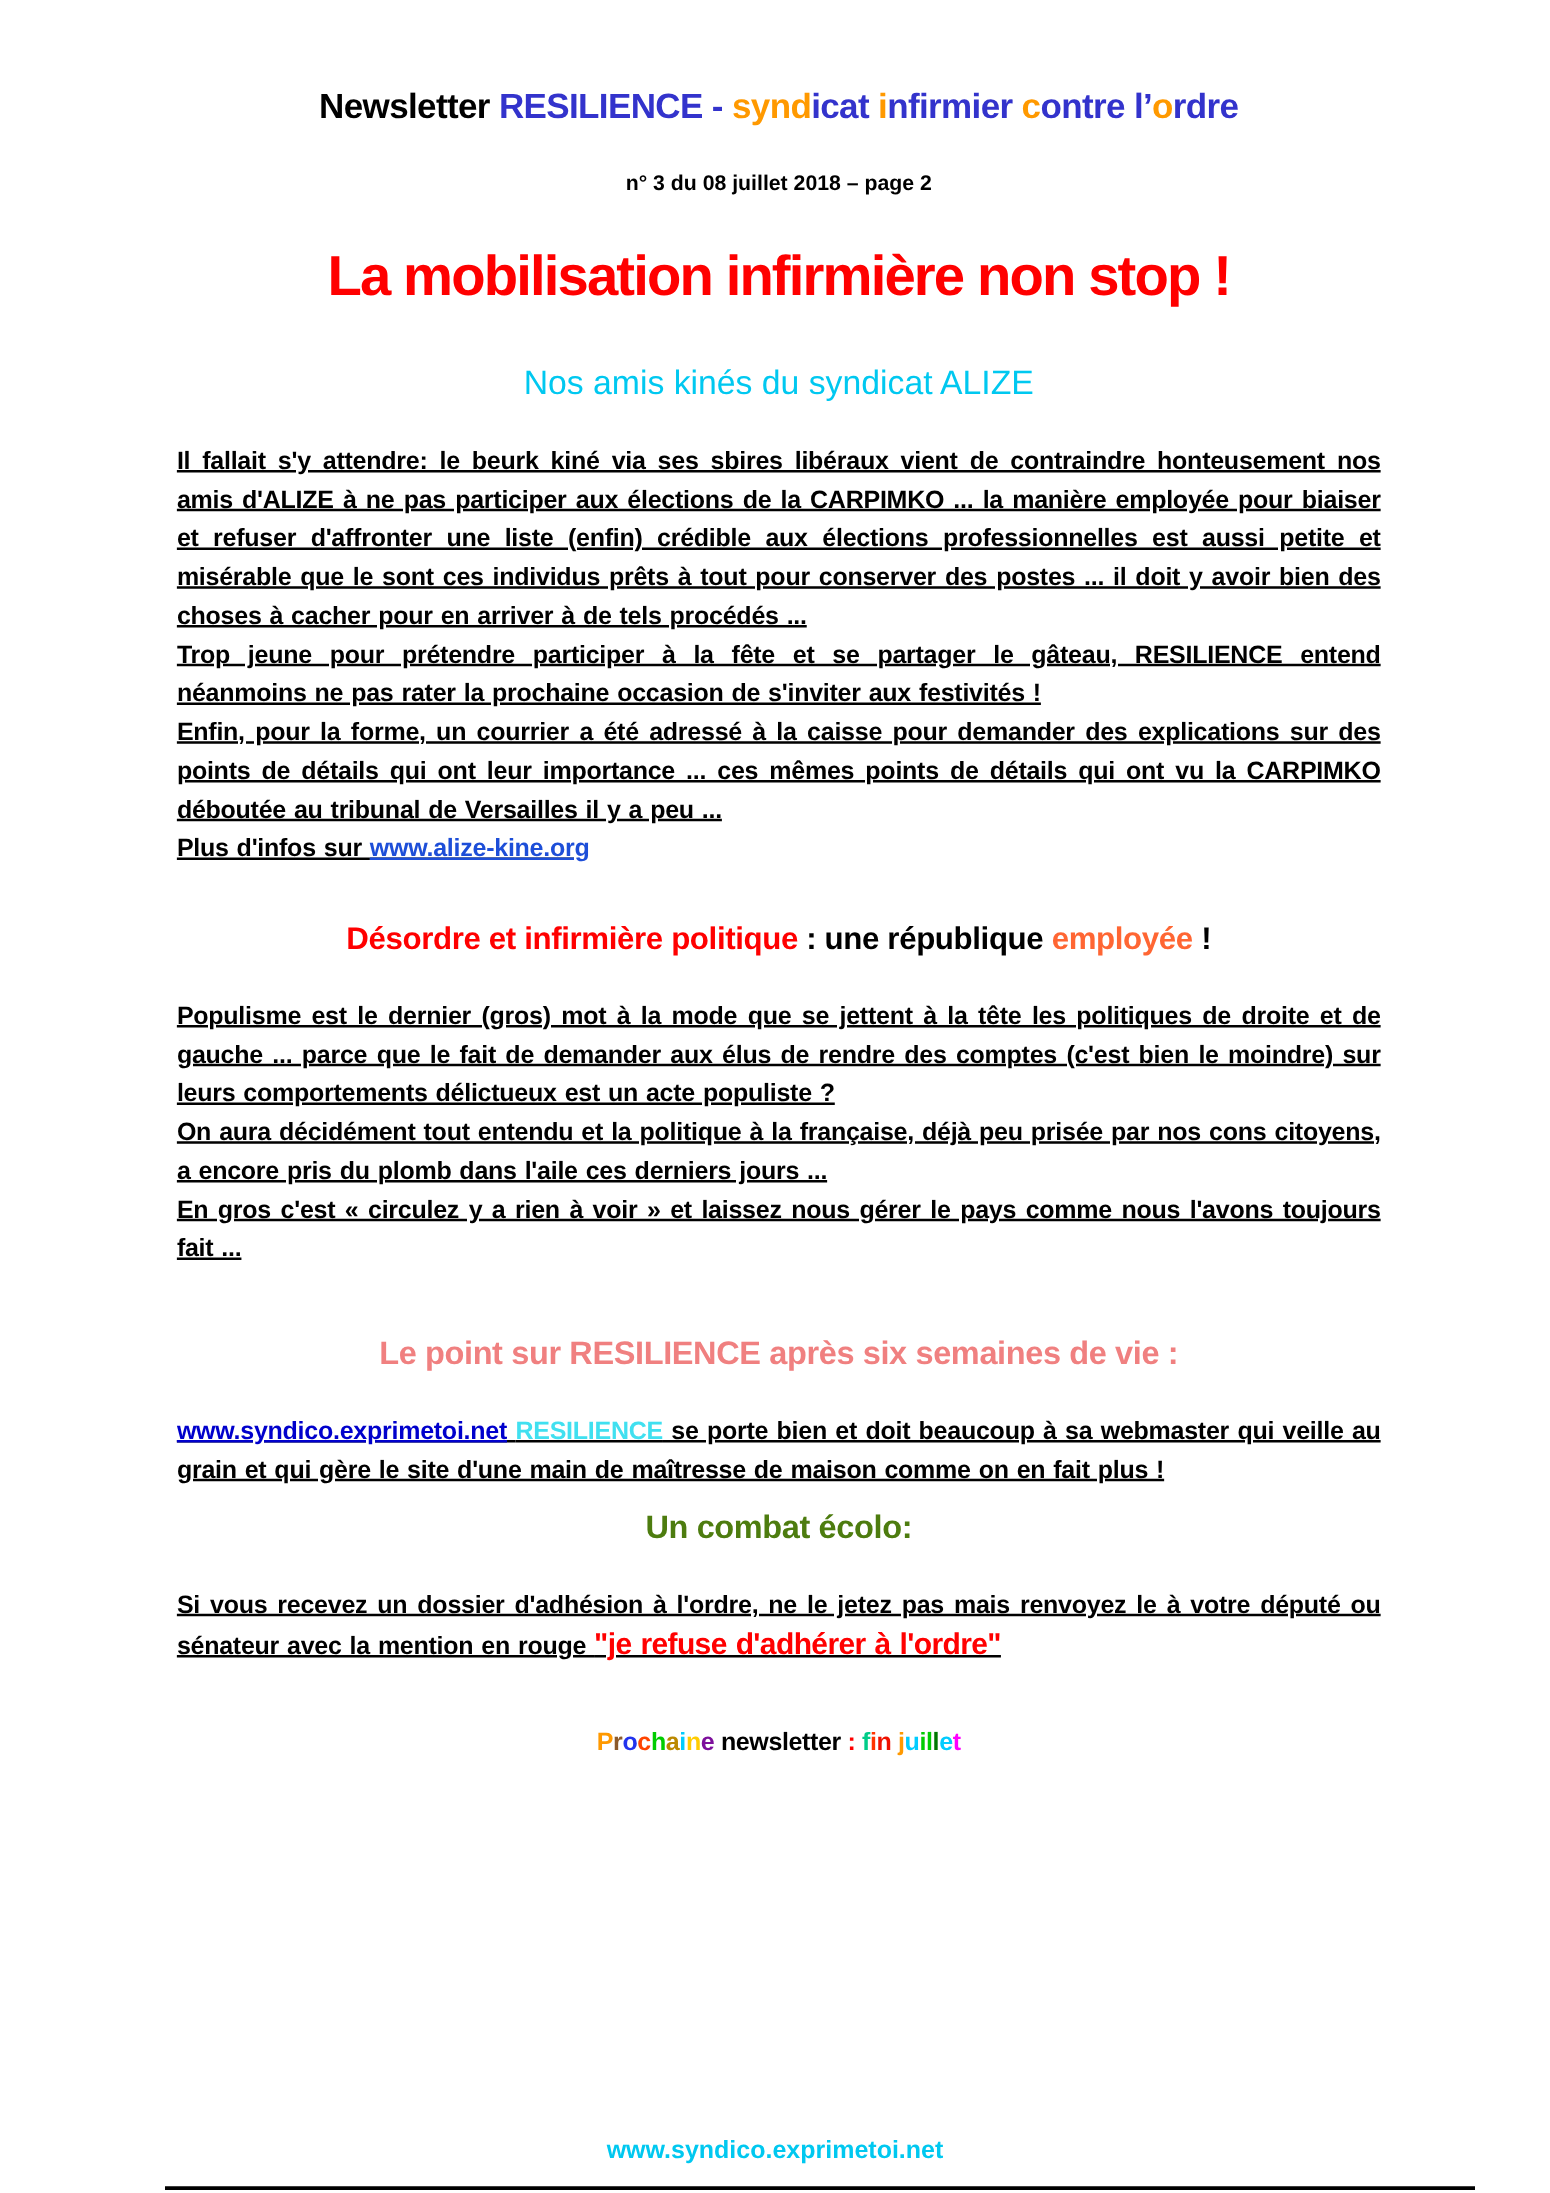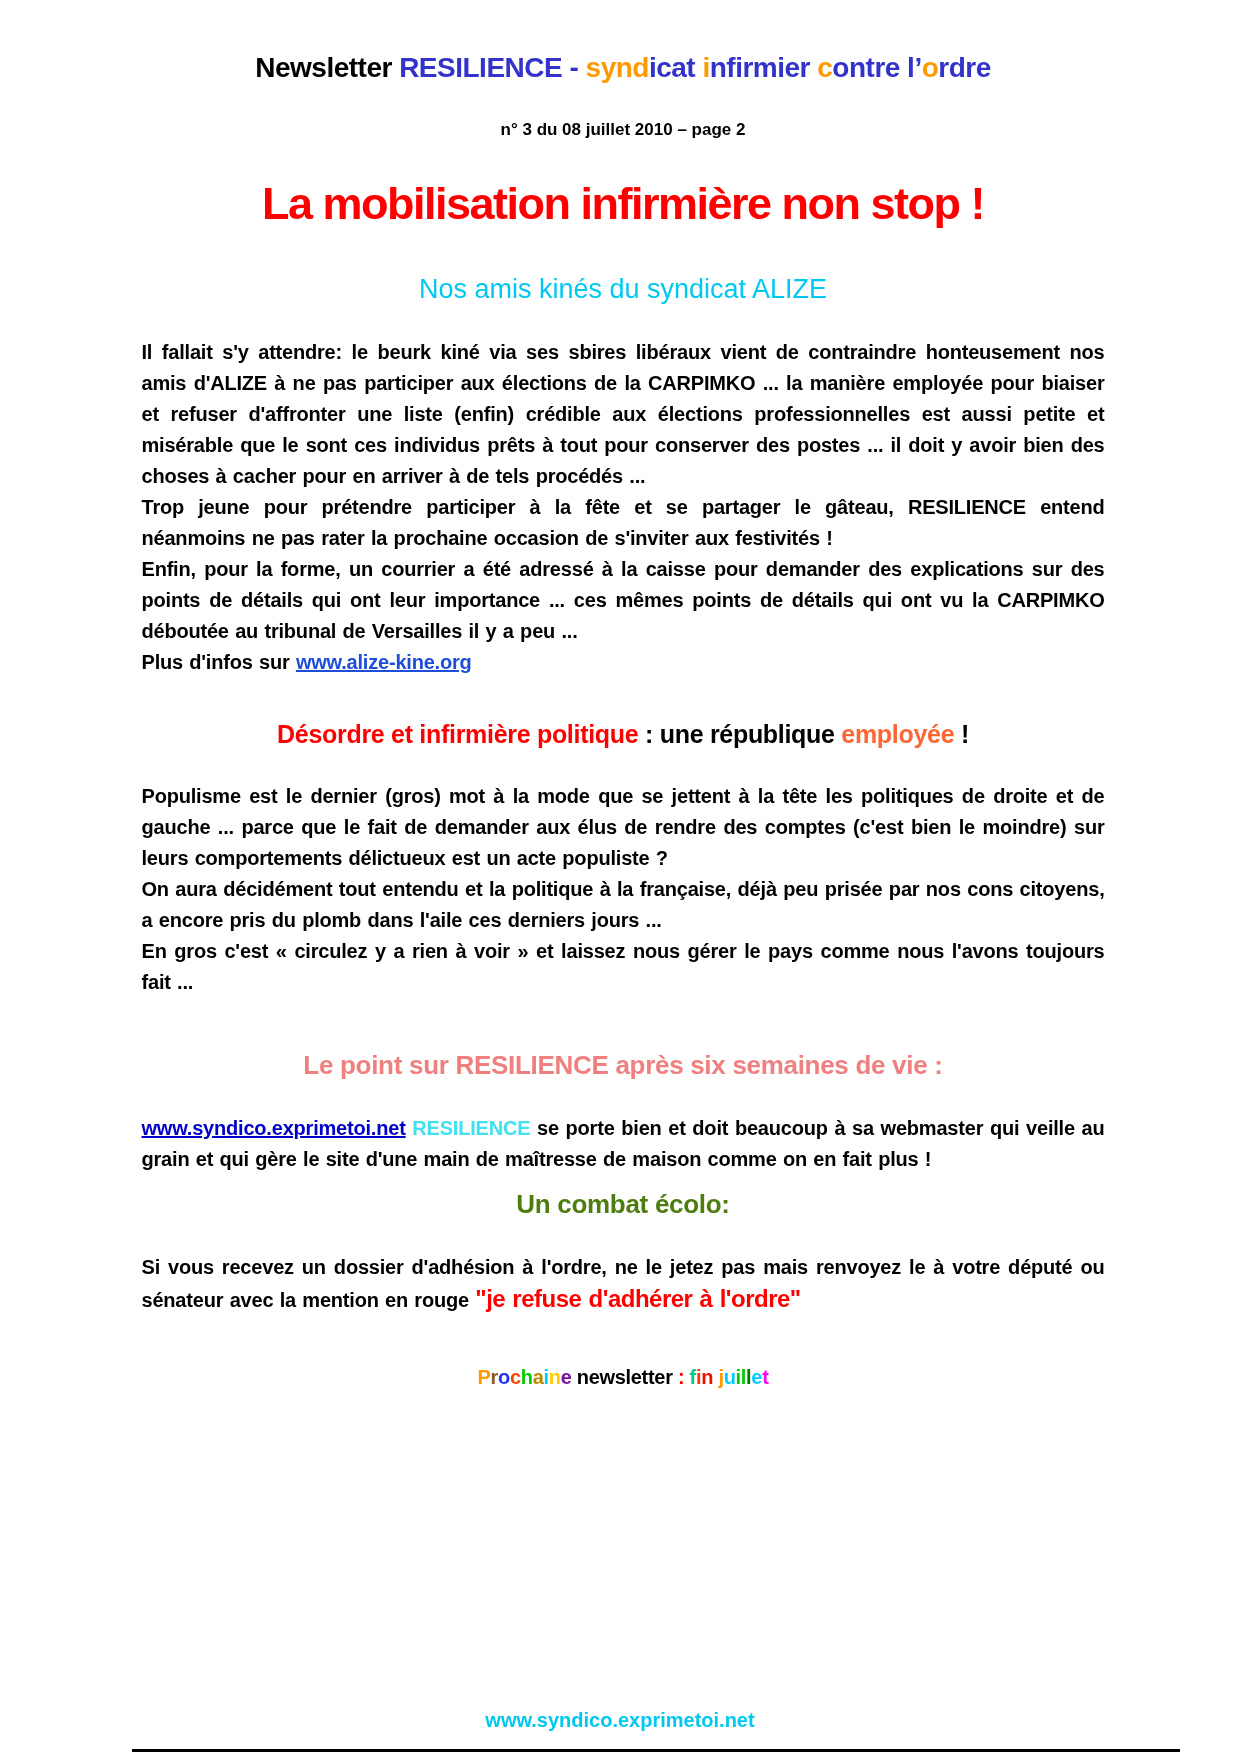--- a/index.html
+++ b/index.html
@@ -1,32 +1,32 @@
 <!DOCTYPE html>
 <html lang="fr"><head>
 <meta charset="utf-8">
 <style>
   * { margin:0; padding:0; box-sizing:border-box; }
   html,body { background:#ffffff; }
   body { font-family:"Liberation Sans", sans-serif; color:#000; }
   .page {
     width:1169px; height:1754px; margin:0 auto; background:#fff;
-    position:relative; padding:52px 100px 0 106px; overflow:hidden;
+    position:relative; padding:69px 100px 0 106px; overflow:hidden;
   }
   .masthead {
     text-align:center; font-size:28px; font-weight:bold; letter-spacing:-0.5px;
     white-space:nowrap;
   }
   .issue-line { text-align:center; font-size:17px; font-weight:bold; margin-top:36px; }
   .main-title {
     text-align:center; font-size:45px; font-weight:bold; color:#ff0000;
     margin-top:38px; letter-spacing:-1.5px;
   }
   .h-cyan { text-align:center; font-size:27px; font-weight:normal; color:#00c8f0; margin-top:44px; }
-  .body-block { margin-top:32px; }
+  .body-block { margin-top:32px;text-decoration:underline; }
   p.body {
     font-size:20px; line-height:31px; font-weight:bold; text-align:justify;
     letter-spacing:-0.2px; word-spacing:1px;
   }
   p.body.last-left { text-align:left; }
   .h-mixed { text-align:center; font-size:25px; font-weight:bold; margin-top:42px; letter-spacing:-0.3px; }
   .h-salmon { text-align:center; font-size:26px; font-weight:bold; color:#f08080; margin-top:52px; letter-spacing:-0.3px; }
   .h-green { text-align:center; font-size:26px; font-weight:bold; color:#4d7c0f; margin-top:14px; letter-spacing:-0.3px; }
   .h-multicolor { text-align:center; font-size:20px; font-weight:bold; margin-top:50px; letter-spacing:-0.3px; }
   .seg-lg { font-size:24px; letter-spacing:-0.5px; }
@@ -39,21 +39,21 @@
     position:absolute; bottom:2px; left:96px; width:1048px; height:3px; background:#000;
   }
 </style>
 </head>
 <body>
 
 <div class="page">
 
   <div class="masthead"><span style="color: rgb(0, 0, 0);">Newsletter </span><span style="color: rgb(51, 51, 204);">RESILIENCE</span><span style="color: rgb(51, 51, 204);"> - </span><span style="color: rgb(255, 153, 0);">synd</span><span style="color: rgb(51, 51, 204);">icat </span><span style="color: rgb(255, 153, 0);">i</span><span style="color: rgb(51, 51, 204);">nfirmier </span><span style="color: rgb(255, 153, 0);">c</span><span style="color: rgb(51, 51, 204);">ontre l’</span><span style="color: rgb(255, 153, 0);">o</span><span style="color: rgb(51, 51, 204);">rdre</span></div>
 
-  <div class="issue-line">n° 3 du 08 juillet 2010 – page 2</div>
+  <div class="issue-line">n° 3 du 08 juillet 2018 – page 2</div>
 
   <h1 class="main-title">La mobilisation infirmière non stop !</h1>
 
   <h2 class="h-cyan">Nos amis kinés du syndicat ALIZE</h2>
 
   <div class="body-block">
     <p class="body">Il fallait s'y attendre: le beurk kiné via ses sbires libéraux vient de contraindre honteusement nos amis d'ALIZE à ne pas participer aux élections de la CARPIMKO ... la manière employée pour biaiser et refuser d'affronter une liste (enfin) crédible aux élections professionnelles est aussi petite et misérable que le sont ces individus prêts à tout pour conserver des postes ... il doit y avoir bien des choses à cacher pour en arriver à de tels procédés ...</p>
     <p class="body">Trop jeune pour prétendre participer à la fête et se partager le gâteau, RESILIENCE entend néanmoins ne pas rater la prochaine occasion de s'inviter aux festivités !</p>
     <p class="body">Enfin, pour la forme, un courrier a été adressé à la caisse pour demander des explications sur des points de détails qui ont leur importance ... ces mêmes points de détails qui ont vu la CARPIMKO déboutée au tribunal de Versailles il y a peu ...</p>
     <p class="body last-left"><span style="color: rgb(0, 0, 0);">Plus d'infos sur </span><span data-link="true" style="color: #1d4ed8; text-decoration: underline;">www.alize-kine.org</span></p>

